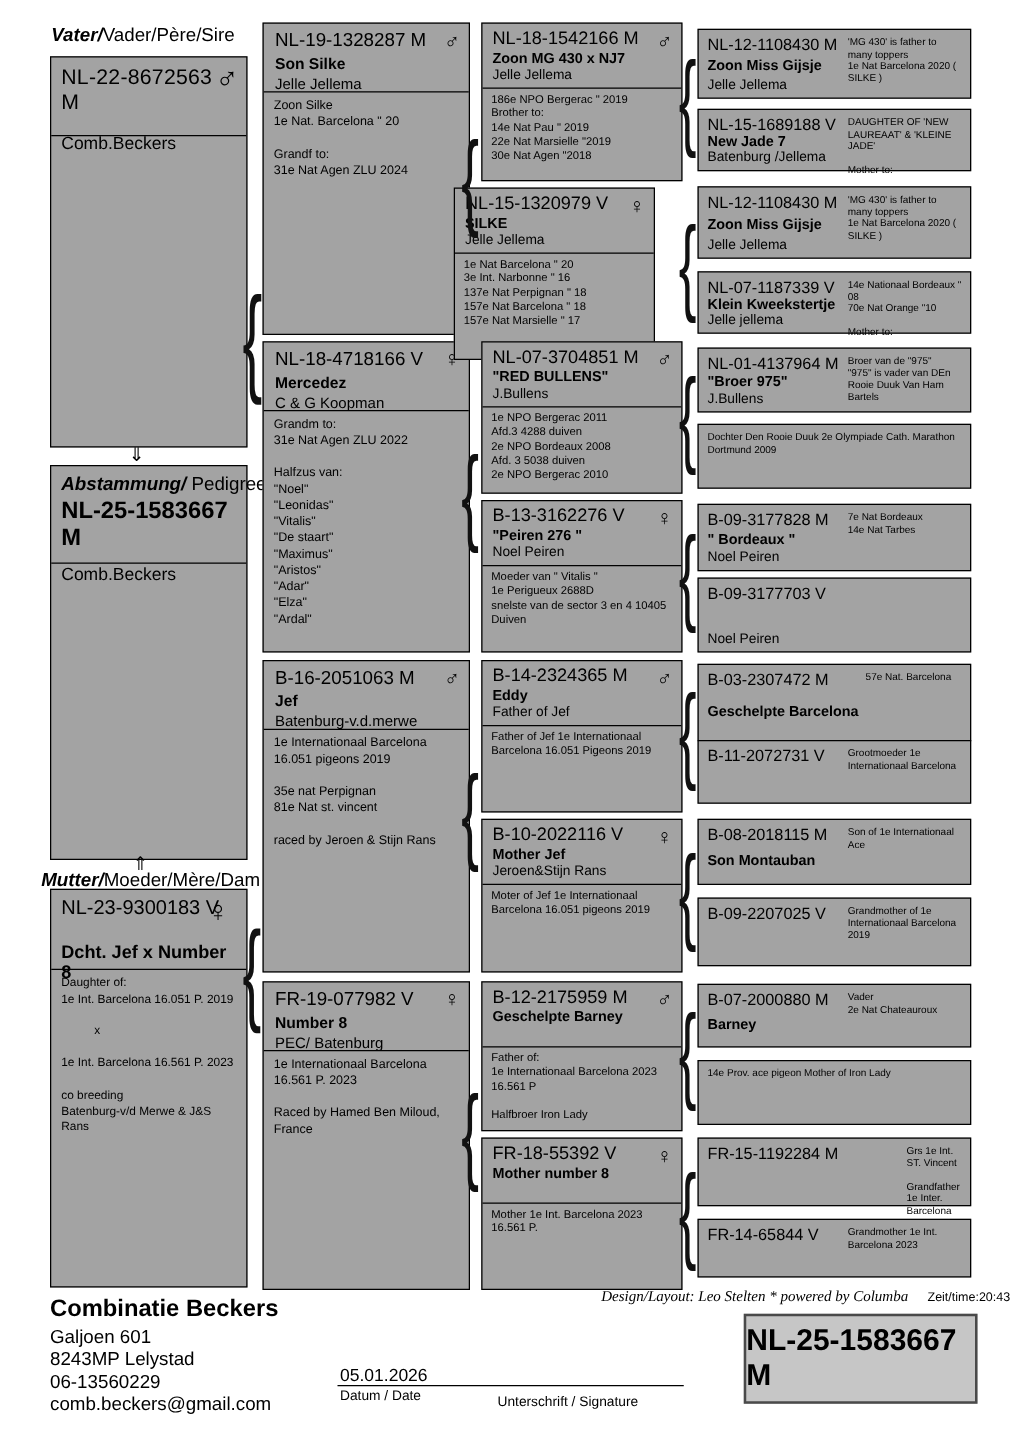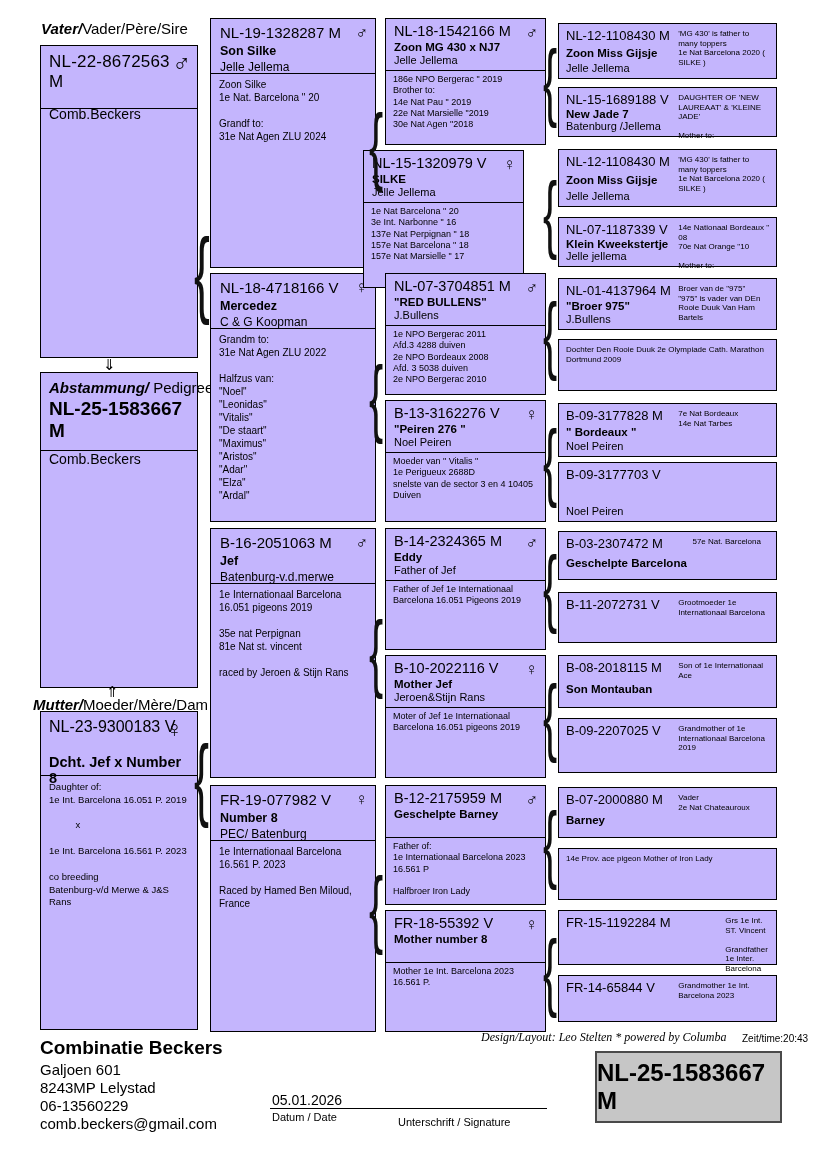--- a/index.html
+++ b/index.html
@@ -8,21 +8,21 @@
     position:relative;
     width:816px; height:1153px;
     font-family:"Liberation Sans", sans-serif;
     color:#000;
     overflow:hidden;
   }
   .abs { position:absolute; }
   .pbox {
     position:absolute;
     border:1.5px solid #000;
-    background:#c4b5fd;
+    background:#a3a3a3;
   }
   
   .c1 .head { border-bottom:1.5px solid #000; padding:6px 8px 0 8px; position:relative; }
   .ring-xl { font-size:17px; letter-spacing:0.2px; }
   .ring-lg { font-size:16px; }
   .sex-xl { font-size:25px; font-weight:bold; position:absolute; right:6px; top:4px; line-height:1; }
   .sex-md { font-size:17px; font-weight:bold; position:absolute; right:7px; top:5px; line-height:1; }
   .breeder-lg { font-size:14px; }
   
   .g2 .head { border-bottom:1.5px solid #000; height:55px; padding:5px 26px 0 9px; position:relative; }
@@ -341,21 +341,21 @@
 14e Nat Tarbes</div>
 </div>
 <div class="pbox g4" style="left:558px; top:462px; width:219px; height:60px;">
   <div class="lft">
       <div class="ring">B-09-3177703 V</div>
       <div class="name"></div>
       <div class="breeder">Noel Peiren</div>
     </div>
   <div class="note"></div>
 </div>
-<div class="pbox g4" style="left:558px; top:531px; width:219px; height:49px;">
+<div class="pbox g4" style="left:558px; top:531px; width:219px; height:62px;">
   <div class="lft" style="flex-basis:62%;">
       <div class="ring">B-03-2307472 M</div>
       <div class="name">Geschelpte Barcelona</div>
       <div class="breeder"></div>
     </div>
   <div class="note">57e Nat. Barcelona</div>
 </div>
 <div class="pbox g4" style="left:558px; top:592px; width:219px; height:51px;">
   <div class="lft">
       <div class="ring">B-11-2072731 V</div>

